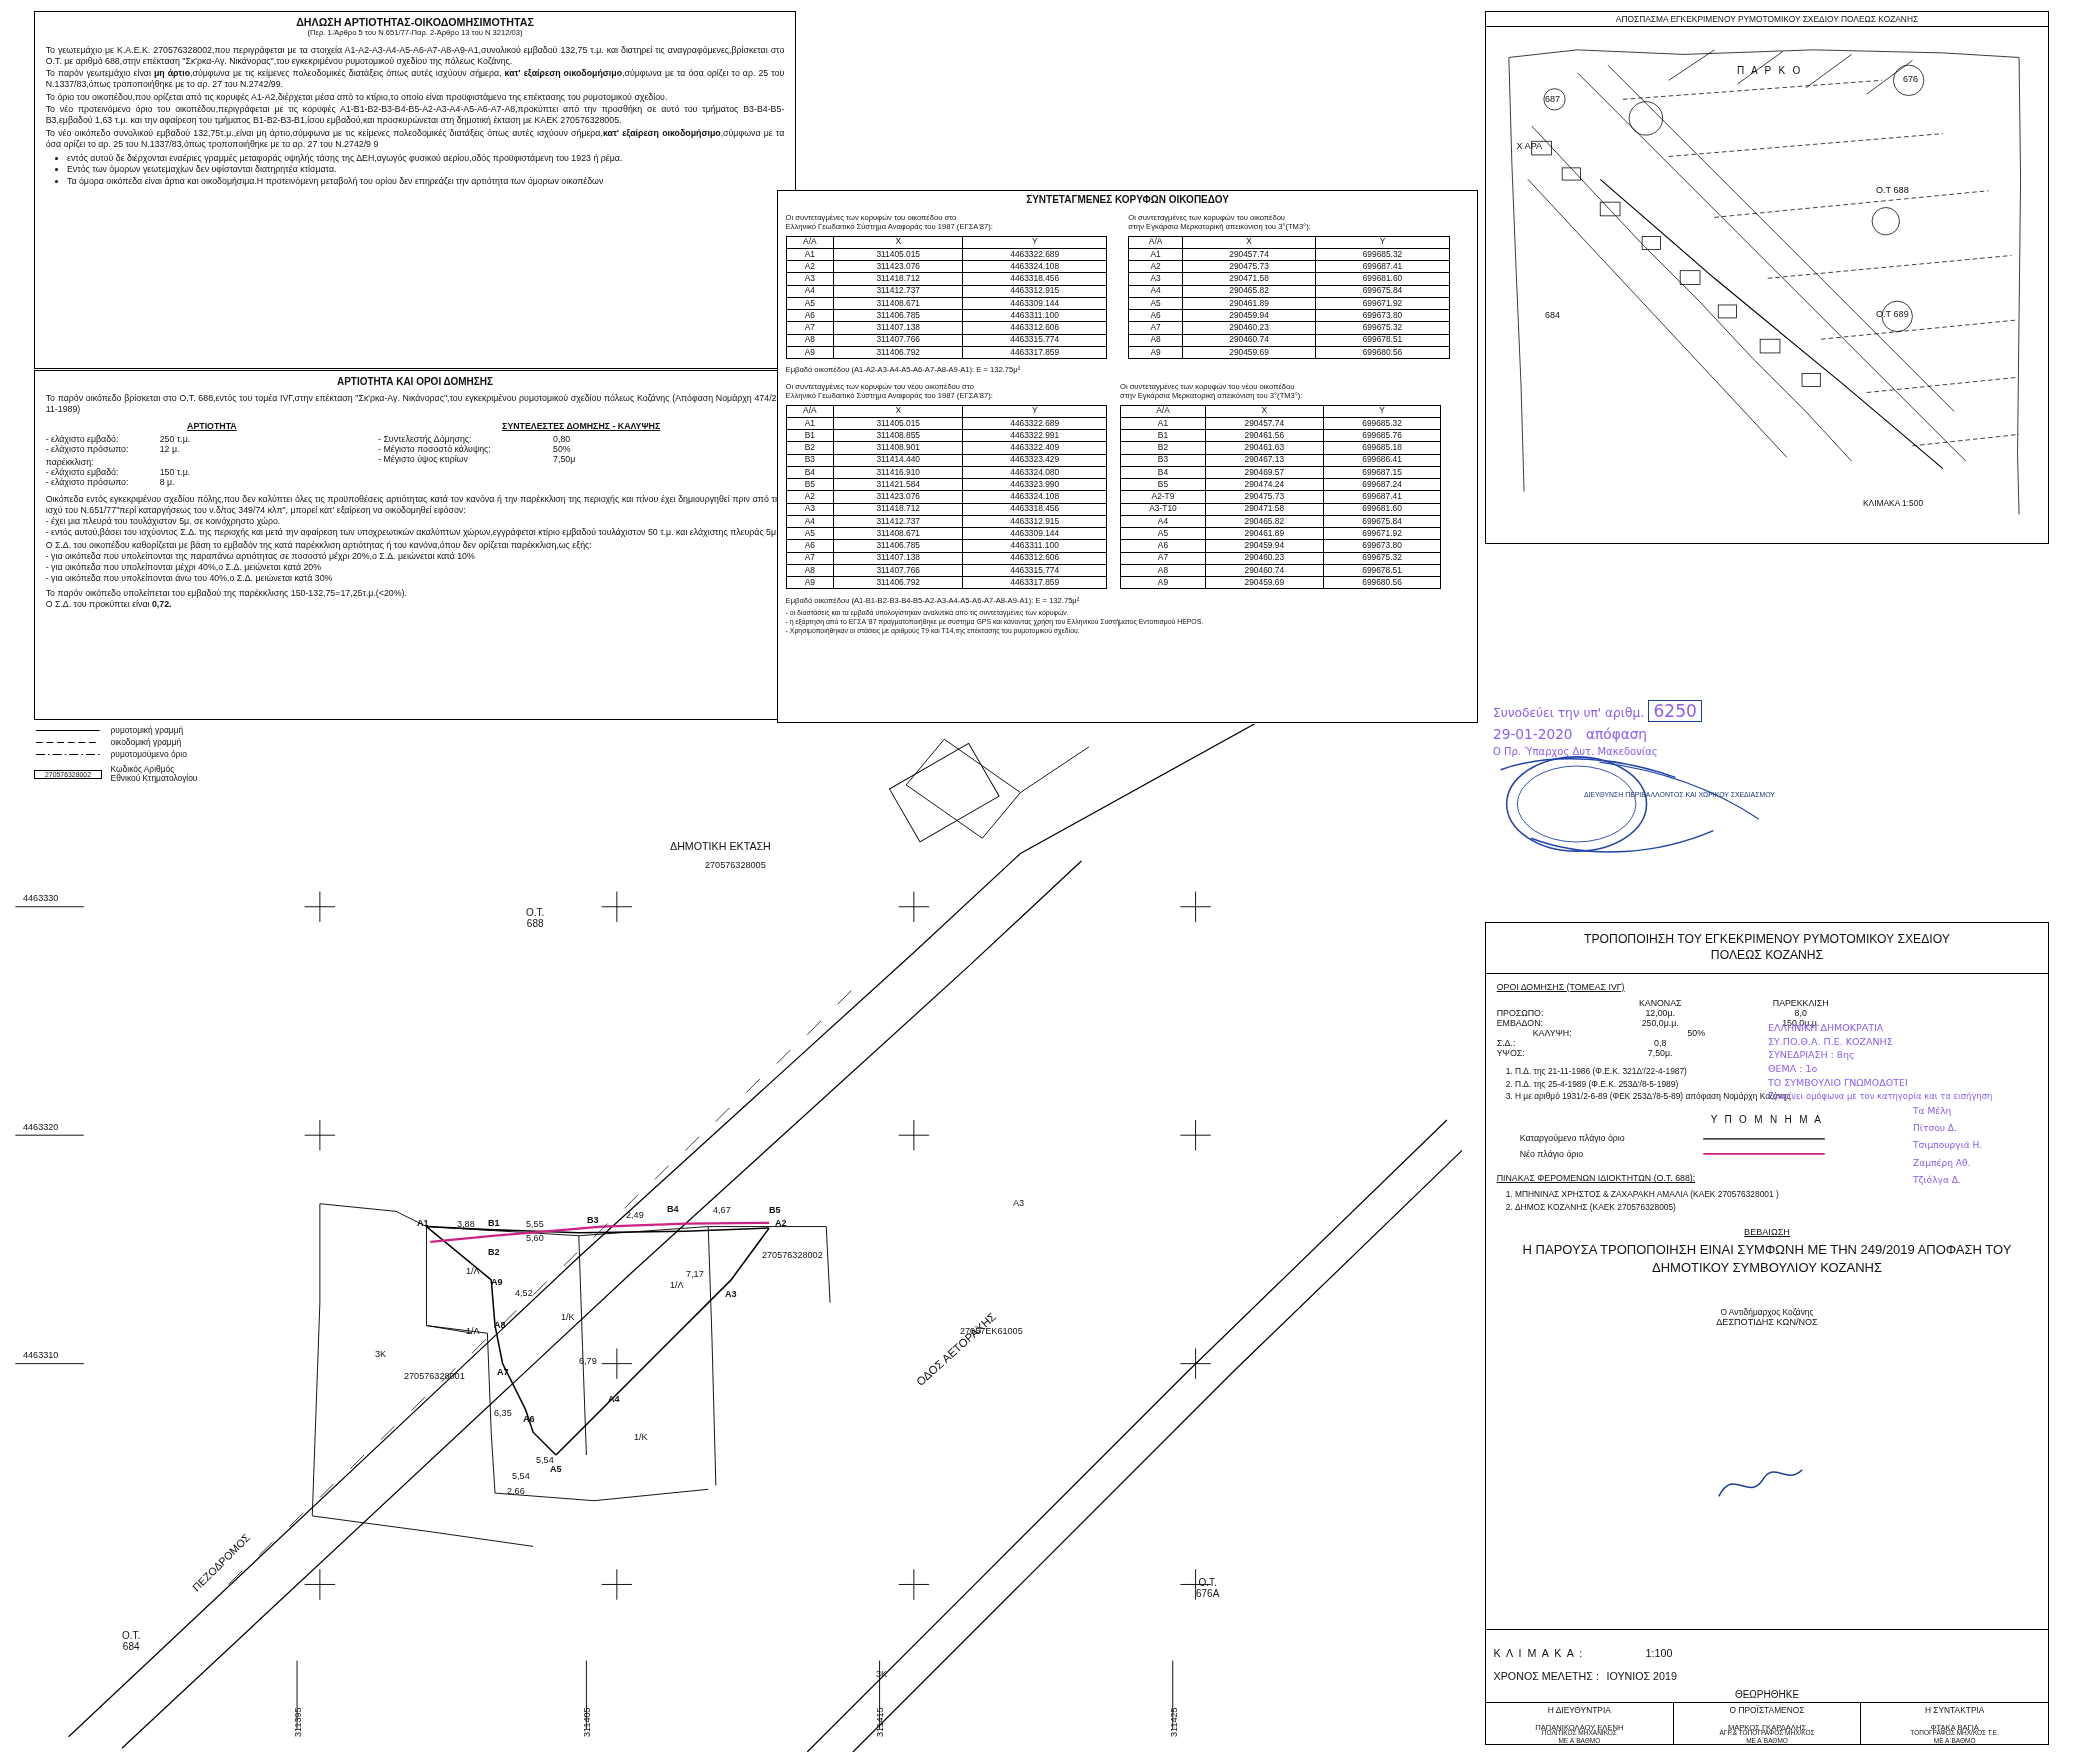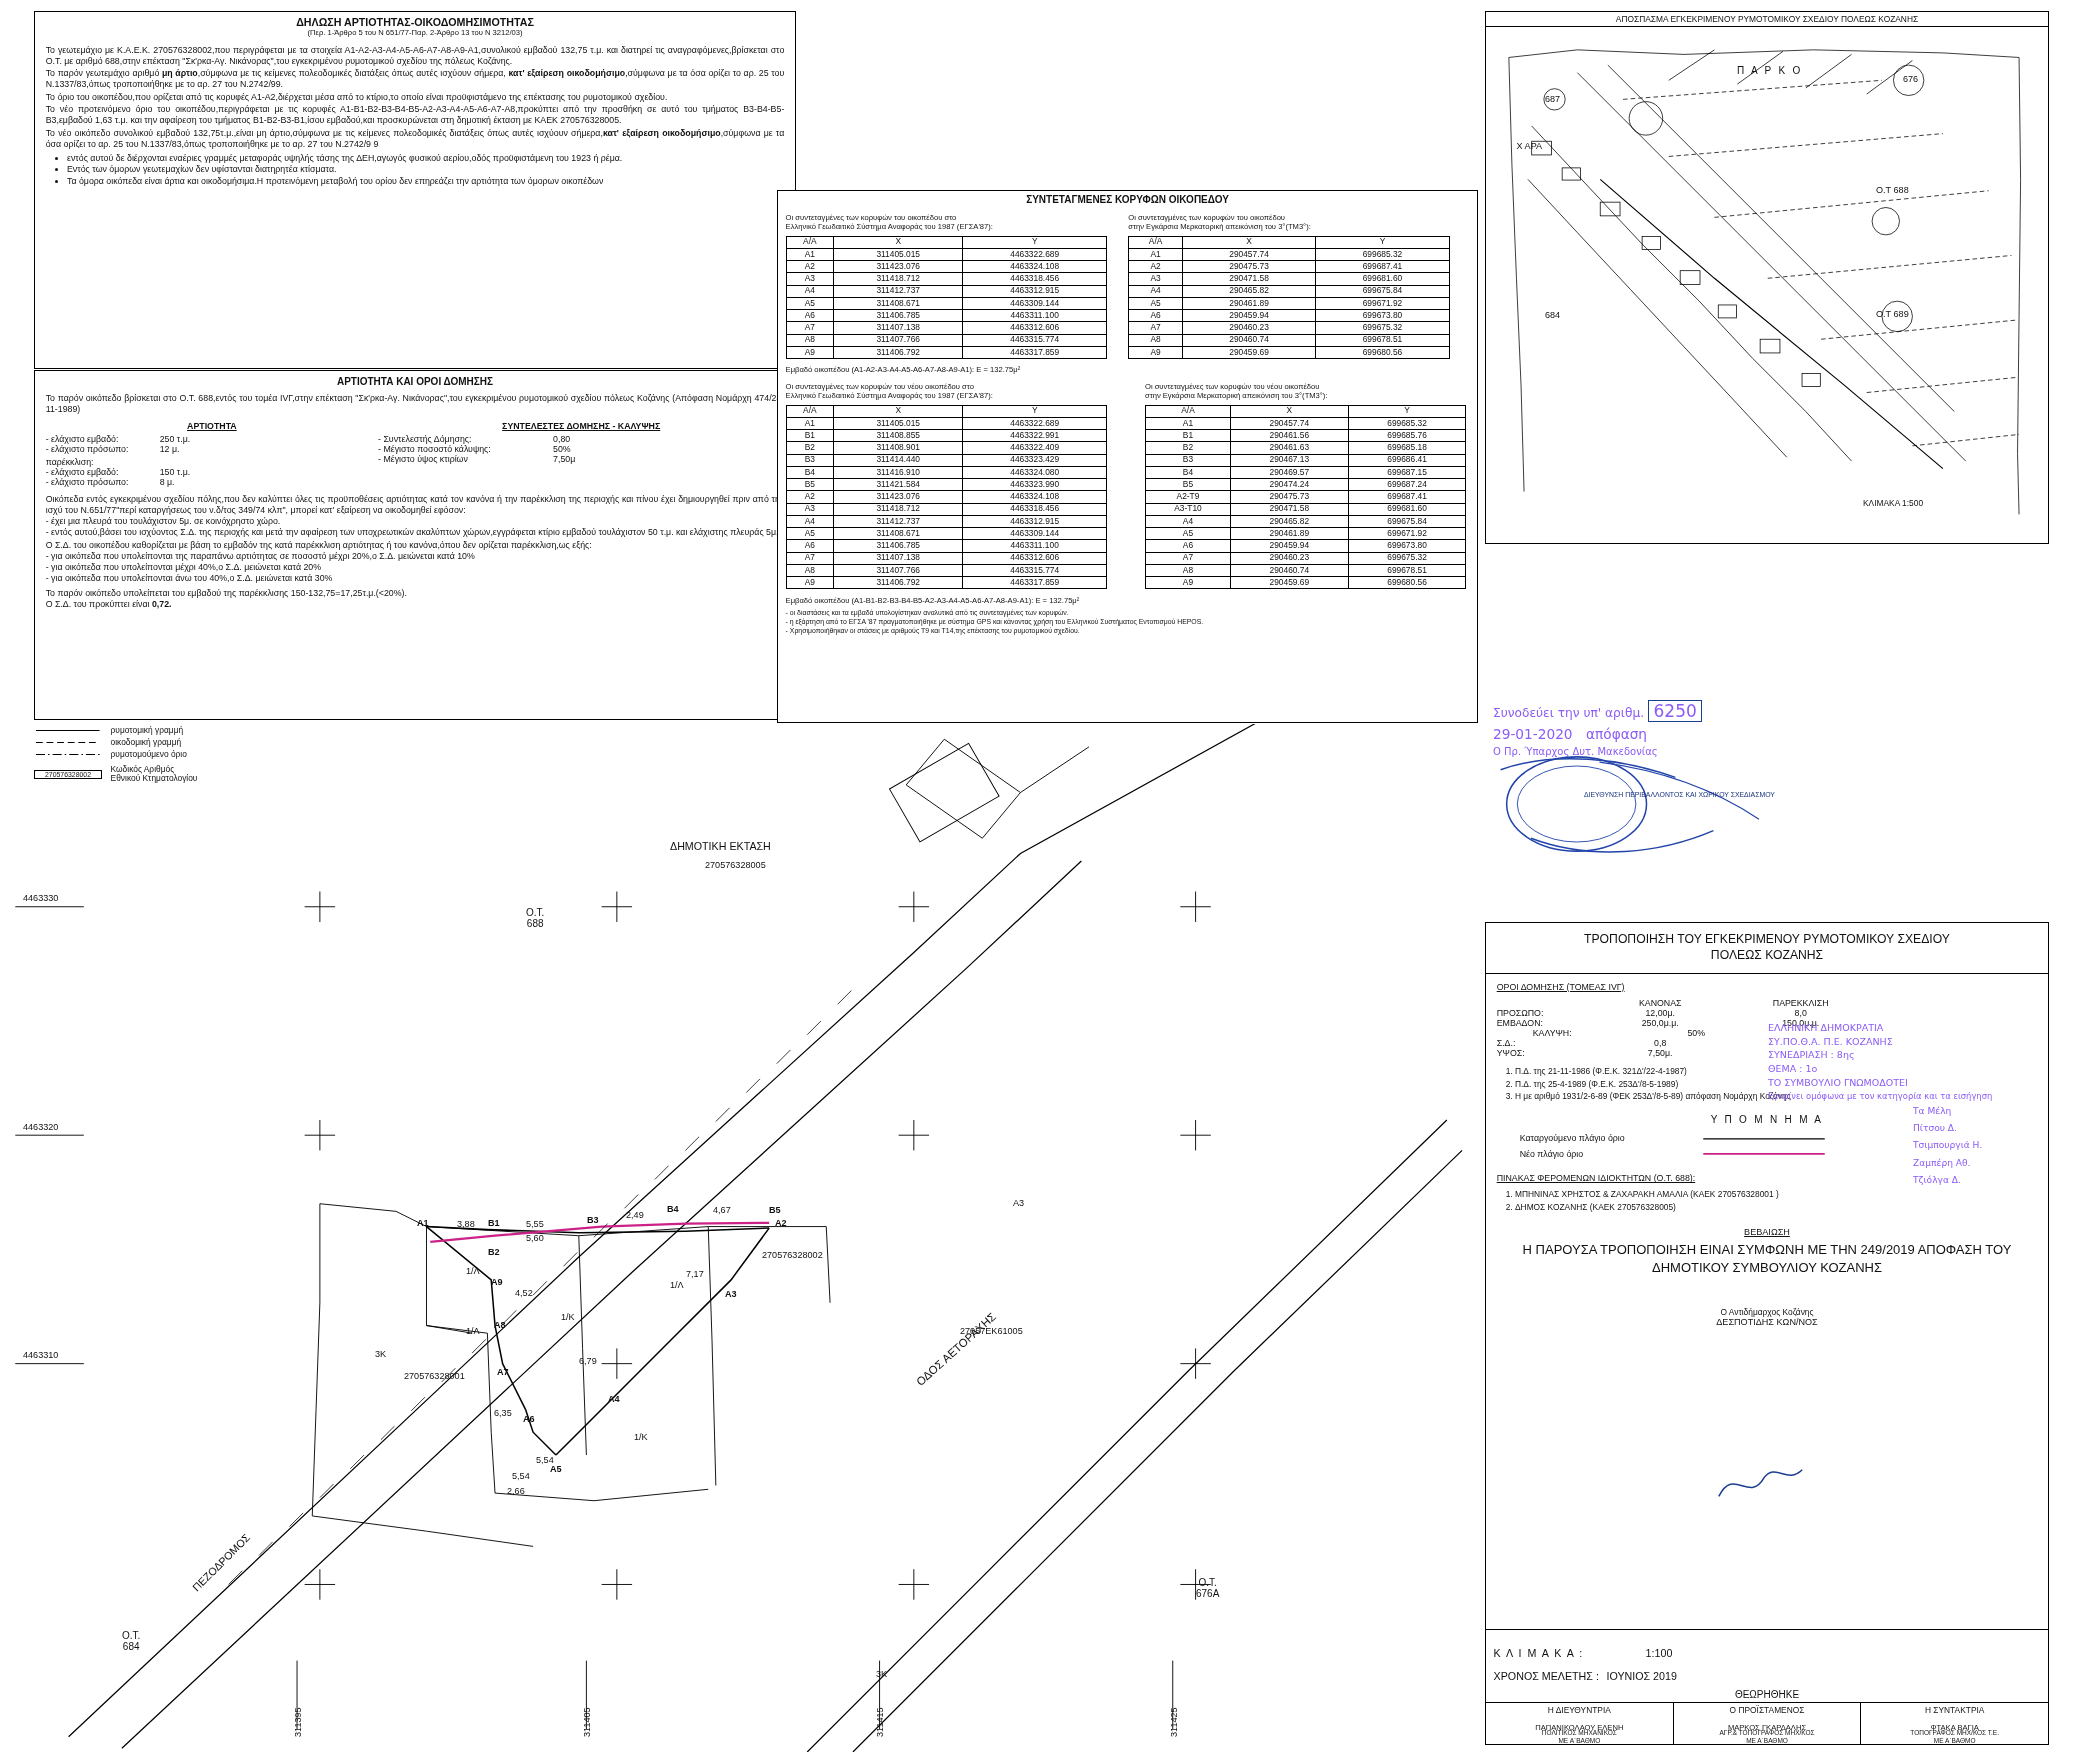--- a/index.html
+++ b/index.html
@@ -28,21 +28,21 @@
 <body>
 
 <div class="sheet">
 
   <div class="box" style="left:34px;top:10.7px;width:762px;height:358px;padding:4.6px 10.7px;">
     <div class="ttl" style="font-size:10.7px;">ΔΗΛΩΣΗ ΑΡΤΙΟΤΗΤΑΣ-ΟΙΚΟΔΟΜΗΣΙΜΟΤΗΤΑΣ</div>
     <div class="center xs">(Περ. 1-Άρθρο 5 του Ν 651/77-Παρ. 2-Άρθρο 13 του Ν 3212/03)</div>
     <div class="just" style="font-size:8.8px;margin-top:7.6px;line-height:1.25;">
       <div>Το γεωτεμάχιο με Κ.Α.Ε.Κ. 270576328002,που περιγράφεται με τα στοιχεία Α1-Α2-Α3-Α4-Α5-Α6-Α7-Α8-Α9-Α1,συνολικού εμβαδού 132,75 τ.μ. και διατηρεί τις αναγραφόμενες,βρίσκεται στο Ο.Τ. με αριθμό 688,στην επέκταση "Σκ'ρκα-Αγ. Νικάνορας",του εγκεκριμένου ρυμοτομικού σχεδίου της πόλεως Κοζάνης.</div>
       <div style="margin-top:1.5px;">
-        <span>Το παρόν γεωτεμάχιο αριθμό </span><span class="b">μη άρτιο</span><span>,σύμφωνα με τις κείμενες πολεοδομικές διατάξεις όπως αυτές ισχύουν σήμερα, </span><span class="b">κατ' εξαίρεση οικοδομήσιμο</span><span>,σύμφωνα με τα όσα ορίζει το αρ. 25 του Ν.1337/83,όπως τροποποιήθηκε με το αρ. 27 του Ν.2742/99.</span>
+        <span>Το παρόν γεωτεμάχιο είναι </span><span class="b">μη άρτιο</span><span>,σύμφωνα με τις κείμενες πολεοδομικές διατάξεις όπως αυτές ισχύουν σήμερα, </span><span class="b">κατ' εξαίρεση οικοδομήσιμο</span><span>,σύμφωνα με τα όσα ορίζει το αρ. 25 του Ν.1337/83,όπως τροποποιήθηκε με το αρ. 27 του Ν.2742/99.</span>
       </div>
       <div style="margin-top:1.5px;">Το όριο του οικοπέδου,που ορίζεται από τις κορυφές Α1-Α2,διέρχεται μέσα από το κτίριο,το οποίο είναι προϋφιστάμενο της επέκτασης του ρυμοτομικού σχεδίου.</div>
       <div style="margin-top:1.5px;">Το νέο προτεινόμενο όριο του οικοπέδου,περιγράφεται με τις κορυφές Α1-Β1-Β2-Β3-Β4-Β5-Α2-Α3-Α4-Α5-Α6-Α7-Α8,προκύπτει από την προσθήκη σε αυτό του τμήματος Β3-Β4-Β5-Β3,εμβαδού 1,63 τ.μ. και την αφαίρεση του τμήματος Β1-Β2-Β3-Β1,ίσου εμβαδού,και προσκυρώνεται στη δημοτική έκταση με ΚΑΕΚ 270576328005.</div>
       <div style="margin-top:1.5px;">
         <span>Το νέο οικόπεδο συνολικού εμβαδού 132,75τ.μ.,είναι μη άρτιο,σύμφωνα με τις κείμενες πολεοδομικές διατάξεις όπως αυτές ισχύουν σήμερα,</span><span class="b">κατ' εξαίρεση οικοδομήσιμο</span><span>,σύμφωνα με τα όσα ορίζει το αρ. 25 του Ν.1337/83,όπως τροποποιήθηκε με το αρ. 27 του Ν.2742/9 9</span>
       </div>
     </div>
     <ul class="bul">
       <li>εντός αυτού δε διέρχονται εναέριες γραμμές μεταφοράς υψηλής τάσης της ΔΕΗ,αγωγός φυσικού αερίου,οδός προϋφιστάμενη του 1923 ή ρέμα.</li>
       <li>Εντός των όμορων γεωτεμαχίων δεν υφίστανται διατηρητέα κτίσματα.</li>
@@ -254,21 +254,21 @@
                 <td>290459.69</td>
                 <td>699680.56</td>
               </tr>
             </tbody>
         </table>
       </div>
     </div>
 
     <div class="xs" style="margin-top:6px;">Εμβαδό οικοπέδου (Α1-Α2-Α3-Α4-Α5-Α6-Α7-Α8-Α9-Α1): Ε = 132.75μ²</div>
 
-    <div style="display:flex;gap:38px;margin-top:7.6px;">
+    <div style="display:flex;gap:13px;margin-top:7.6px;">
       <div style="width:47%;">
         <div class="xs" style="white-space:pre-line;line-height:1.2;height:23px;">Οι συντεταγμένες των κορυφών του νέου οικοπέδου στο
 Ελληνικό Γεωδαιτικό Σύστημα Αναφοράς του 1987 (ΕΓΣΑ'87):</div>
         <table class="coord">
           <thead>
               <tr>
             <th>Α/Α</th>
             <th>Χ</th>
             <th>Υ</th>
           </tr>

